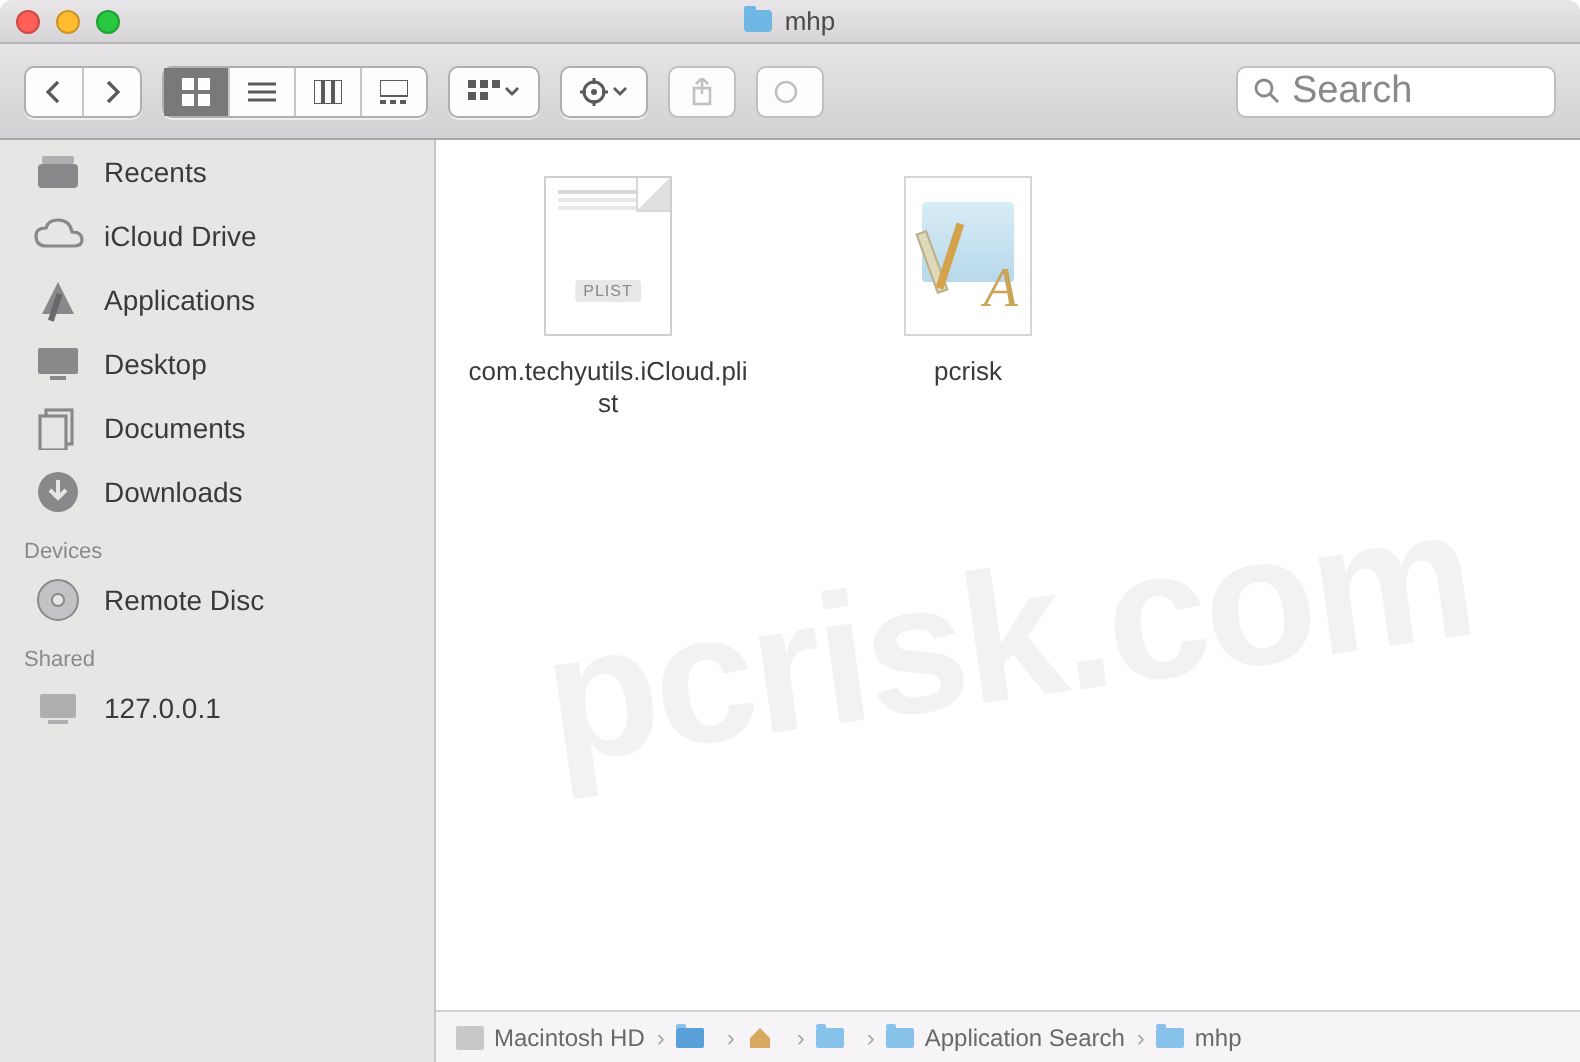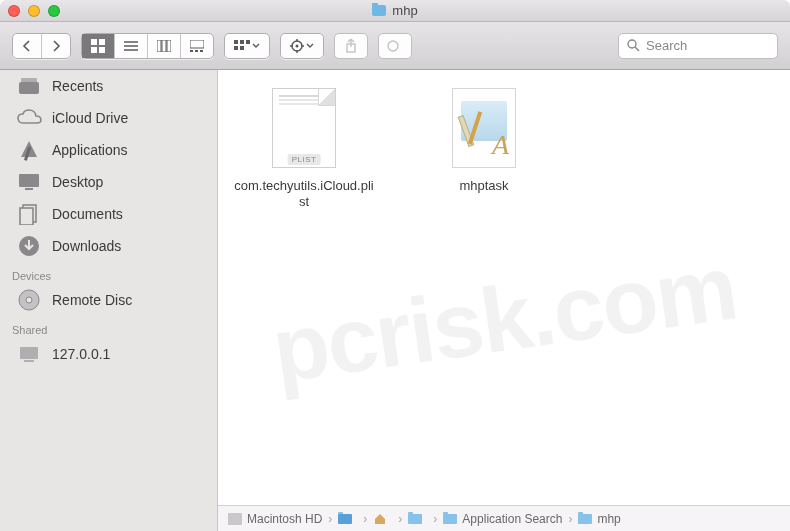--- a/index.html
+++ b/index.html
@@ -34,42 +34,42 @@
     .seg { display:flex; background:#fdfdfd; border:1px solid #b0aeb0; border-radius:5px; height:26px; box-shadow:0 1px 0 rgba(255,255,255,.6);}
     .seg > div { display:flex; align-items:center; justify-content:center; padding:0 9px; border-right:1px solid #c8c6c8;}
     .seg > div:last-child{border-right:none;}
     .seg > div.active{ background: #7a787a; color:#fff;}
     .btn-single { background:#fdfdfd; border:1px solid #c0bec0; border-radius:5px; height:26px; width:34px; display:flex;align-items:center;justify-content:center;}
     .btn-single.disabled{ color:#bcbabc; }
     .search-box {
       flex: 0 0 160px; margin-left:auto; height:26px; background:#fff; border:1px solid #c0bec0;
       border-radius:5px; display:flex; align-items:center; gap:6px; padding:0 8px; color:#8a888a;
     }
-    .search-box span{ font-size:13px; }
+    .search-box span{ font-size:19px; }
 
     .content { display:flex; height: calc(531px - 22px - 48px); }
     .sidebar {
       width: 218px; background:#e8e6e4; border-right:1px solid #c8c6c8;
       font-size:13px; color:#6e6c6e; overflow:hidden; position:relative;
     }
     .sb-heading { padding: 8px 12px 2px; font-size:11px; color:#8a888a; font-weight:500;}
     .sb-item { display:flex; align-items:center; gap:10px; padding:5px 16px; color:#3a3a3a; font-size:14px;}
     .sb-icon { width:26px; height:22px; display:flex; align-items:center; justify-content:center; color:#7a787a;}
     .sb-icon svg { fill:#7a787a; }
 
     .main { flex:1; background:#fff; display:flex; flex-direction:column; position:relative;}
     .file-grid { flex:1; padding:18px 16px; display:flex; gap:40px; align-items:flex-start; }
     .file { width:140px; display:flex; flex-direction:column; align-items:center; text-align:center; gap:6px;}
     .file-icon { width:72px; height:84px; position:relative; }
     .file-label {font-size:13px; color:#3a3a3a; line-height:1.25; word-break:break-word;}
     .plist-doc {
       width:64px;height:80px;background:#fff;border:1px solid #cfcfcf; position:relative; margin:0 auto;
     }
     .plist-doc::after{content:"";position:absolute;top:0;right:0;width:16px;height:16px;background:linear-gradient(135deg,#fff 50%,#e0e0e0 50%);border-left:1px solid #d8d8d8;border-bottom:1px solid #d8d8d8;}
-    .plist-tag{position:absolute;bottom:2px;left:50%;transform:translateX(-50%);font-size:8px;letter-spacing:.5px;color:#8a8a8a;background:#e8e8e8;padding:1px 4px;border-radius:2px;}
+    .plist-tag{position:absolute;bottom:16px;left:50%;transform:translateX(-50%);font-size:8px;letter-spacing:.5px;color:#8a8a8a;background:#e8e8e8;padding:1px 4px;border-radius:2px;}
     .app-doc {
       width:64px;height:80px;background:#fff;border:1px solid #d6d6d6;position:relative;margin:0 auto;
     }
     .app-doc::before{content:"";position:absolute;top:12px;left:8px;right:8px;height:40px;background:linear-gradient(#d9ecf6,#b7d8eb);border-radius:2px;}
     .app-a{position:absolute;bottom:6px;right:6px;font-size:28px;font-weight:300;color:#c9a555;font-family:"Times New Roman",serif;font-style:italic;}
     .app-pen{position:absolute;bottom:22px;left:20px;width:4px;height:34px;background:#d4a24a;transform:rotate(18deg);}
     .app-ruler{position:absolute;bottom:20px;left:10px;width:6px;height:32px;background:#e0d9b9;transform:rotate(-20deg);border:0.5px solid #b8b088;}
 
     .pathbar {
       height:26px; border-top:1px solid #d2d0d2; background:#f6f4f6;
@@ -296,21 +296,21 @@
         <div class="file-label">com.techyutils.iCloud.plist</div>
       </div>
       <div class="file">
         <div class="file-icon">
           <div class="app-doc">
               <div class="app-ruler"></div>
               <div class="app-pen"></div>
               <div class="app-a">A</div>
             </div>
         </div>
-        <div class="file-label">mhptask</div>
+        <div class="file-label">pcrisk</div>
       </div>
     </div>
 
     <div class="pathbar">
       <span class="path-item">
           <span class="mini-hd"></span>
           <span>Macintosh HD</span>
         </span>
       <span class="path-sep">›</span>
       <span class="path-item">

